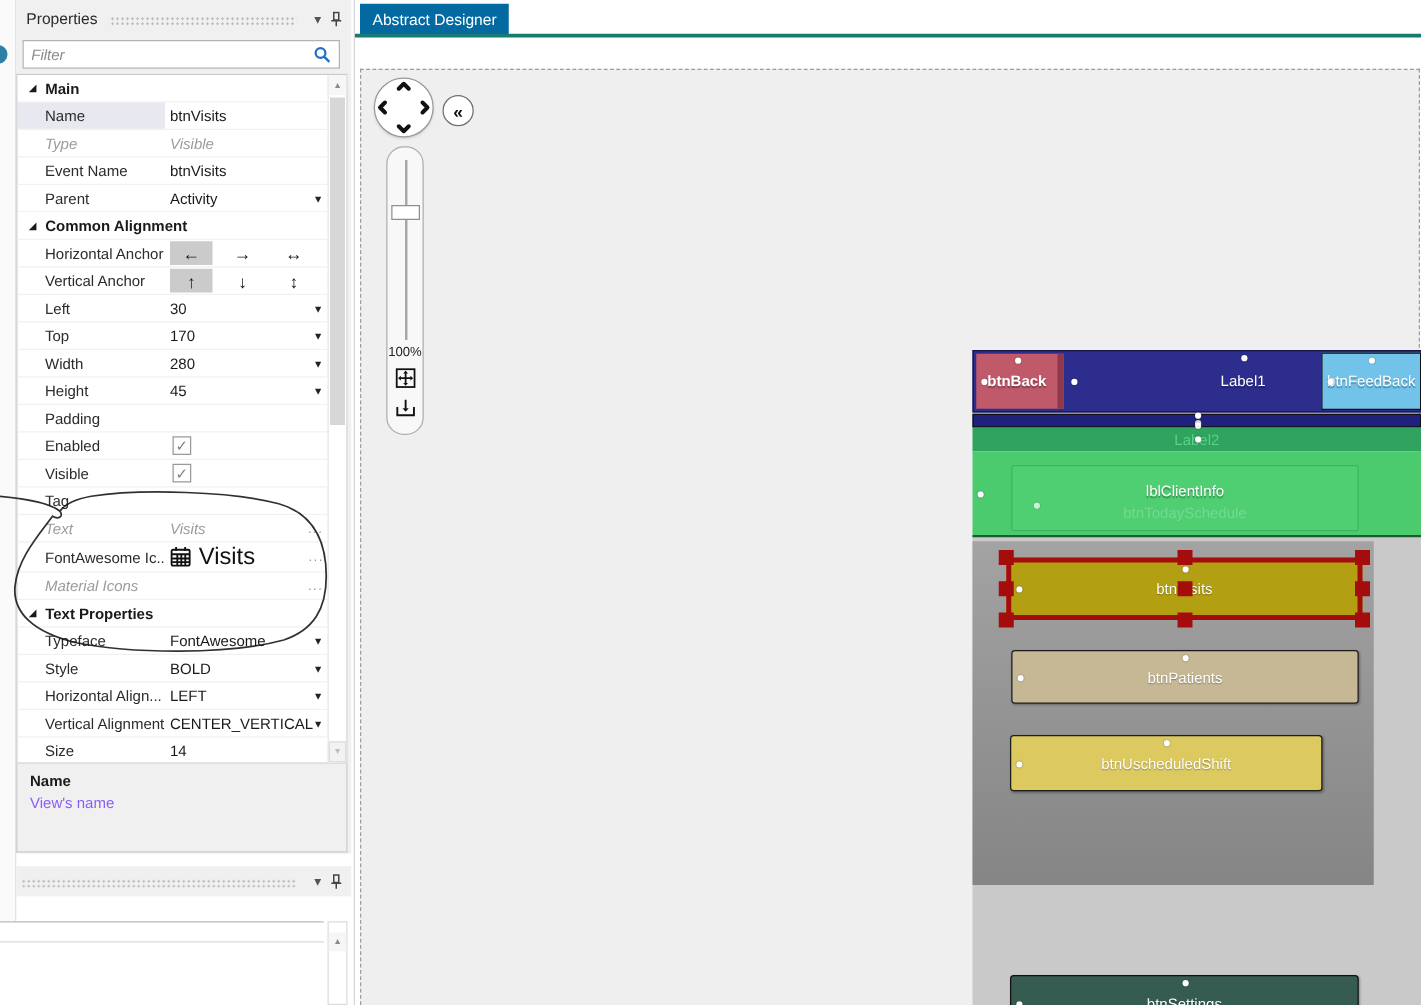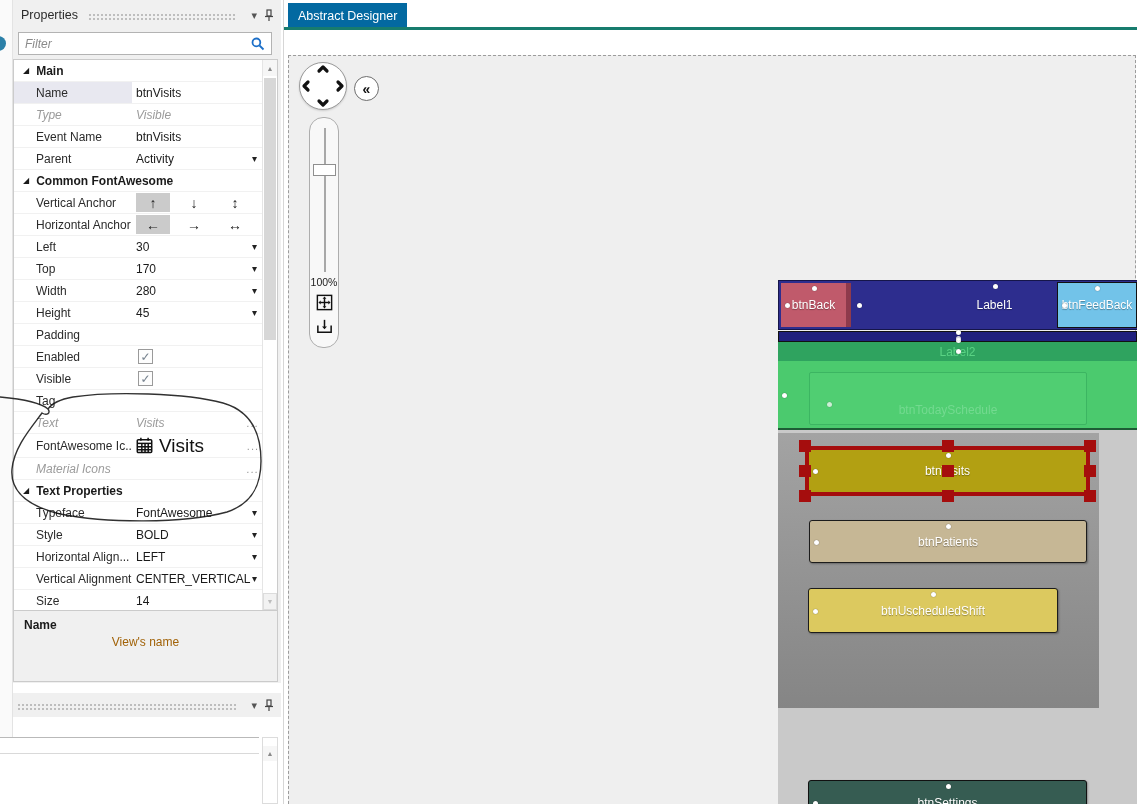--- a/index.html
+++ b/index.html
@@ -63,21 +63,21 @@
   .vs-up { position:absolute; top:0; left:0; right:0; height:16px; background:#f6f6f6;
     display:flex; align-items:center; justify-content:center; font-size:7px; color:#8a8a8a; }
   .vs-thumb { position:absolute; top:18px; left:1px; right:1px; height:262px; background:#d7d7d7; }
   .vs-down { position:absolute; bottom:0; left:0; right:0; height:17px; background:#f2f2f2;
     border:1px solid #dcdcdc; display:flex; align-items:center; justify-content:center;
     font-size:7px; color:#bdbdbd; }
 
   .prop-desc { position:absolute; left:0; top:611px; right:3px; height:71px;
     background:#f0f0f0; border:1px solid #cbcbcb; border-top:none; padding:7px 10px; }
   .desc-title { font-size:12px; font-weight:bold; margin-bottom:3px; }
-  .desc-text { font-size:12px; color:#a16207;text-align:center; }
+  .desc-text { font-size:12px; color:#8b5cf6; }
 
   
   .panel2-header { position:absolute; left:13px; top:693px; width:268px; height:24px;
     display:flex; align-items:center; padding:0 6px 0 2px; background:#f0f0f0; }
   .panel2-body { position:absolute; left:0; top:737px; width:259px; height:67px;
     background:#fff; border-top:1px solid #b9b9b9; }
   .panel2-line { position:absolute; left:0; top:15px; right:0; height:1px; background:#d9d9d9; }
   .panel2-scroll { position:absolute; left:262px; top:737px; width:16px; height:67px;
     background:#fff; border:1px solid #dcdcdc; }
   .panel2-scroll .vs-up { top:8px; height:15px; }
@@ -119,21 +119,21 @@
     text-align:center; color:#fff; font-size:12px;
     text-shadow:0 1px 1px rgba(0,0,0,.35); white-space:nowrap; }
   .dot { position:absolute; width:5px; height:5px; border-radius:50%;
     background:#fff; box-shadow:0 0 1px rgba(0,0,0,.6); z-index:5; }
   .dot-top { left:50%; top:3px; margin-left:-2px; }
   .dot-left { left:4px; top:50%; margin-top:-2px; }
 
   .nav-bar { position:absolute; left:489px; top:224px; width:361px; height:50px;
     background:#2d2d8e; border:1px solid #15154a; }
   .btn-back { position:absolute; left:2px; top:2px; width:70px; height:44px;
-    background:#c05a6b; border-right:5px solid #8e3a4c; }
+    background:#c05a6b; border-right:5px solid #8e3a4c;font-weight:bold; }
   .label1-zone { position:absolute; left:74px; top:0; width:283px; height:48px; }
   .btn-feedback { position:absolute; left:278px; top:1px; width:80px; height:46px;
     background:#72c3e9; border:1.5px solid #111; }
   .navy-strip { position:absolute; left:489px; top:275px; width:359px; height:11px;
     background:#20207d; border:1px solid #111; }
   .label2-bar { position:absolute; left:489px; top:286px; width:359px; height:19px;
     background:#2fa35f; }
   .label2-bar .el-label { color:#5ad384; text-shadow:none; }
   .label2-bar .dot { left:50%; top:-4px; margin-left:-2px; }
   .green-panel { position:absolute; left:489px; top:305px; width:359px; height:69px;
@@ -240,38 +240,38 @@
         <div class="prow">
           <span class="pl">Parent</span>
           <div class="pv">
               <span class="pvt">Activity</span>
             <span class="dd">▾</span>
             </div>
         </div>
 
         <div class="prow sec">
           <span class="tri">◢</span>
-          <span class="sec-label">Common FontAwesome</span>
+          <span class="sec-label">Common Alignment</span>
+        </div>
+
+        <div class="prow">
+          <span class="pl">Horizontal Anchor</span>
+          <div class="pv">
+            <span class="anc-btn on">←</span>
+            <span class="anc-btn">→</span>
+            <span class="anc-btn">↔</span>
+          </div>
         </div>
 
         <div class="prow">
           <span class="pl">Vertical Anchor</span>
           <div class="pv">
             <span class="anc-btn on">↑</span>
             <span class="anc-btn">↓</span>
             <span class="anc-btn">↕</span>
-          </div>
-        </div>
-
-        <div class="prow">
-          <span class="pl">Horizontal Anchor</span>
-          <div class="pv">
-            <span class="anc-btn on">←</span>
-            <span class="anc-btn">→</span>
-            <span class="anc-btn">↔</span>
           </div>
         </div>
 
         <div class="prow">
           <span class="pl">Left</span>
           <div class="pv">
               <span class="pvt">30</span>
             <span class="dd">▾</span>
             </div>
         </div>
@@ -520,20 +520,21 @@
         <span class="dot"></span>
         <span class="dot" style="left:50%;top:7px;margin-left:-2px"></span>
         <span class="dot dot-left" style="opacity:.8"></span>
         <span class="el-label">Label2</span>
       </div>
 
       <div class="green-panel">
         <span class="dot dot-left"></span>
         <div class="today-rect">
           <span class="dot today-dot"></span>
+          <span class="el-label lbl-clientinfo">lblClientInfo</span>
           <span class="el-label lbl-today">btnTodaySchedule</span>
         </div>
       </div>
 
       <div class="lightgray-region"></div>
 
       <div class="gray-panel">
 
         <div class="btn-visits-frame">
           <span class="handle h-tl"></span>

